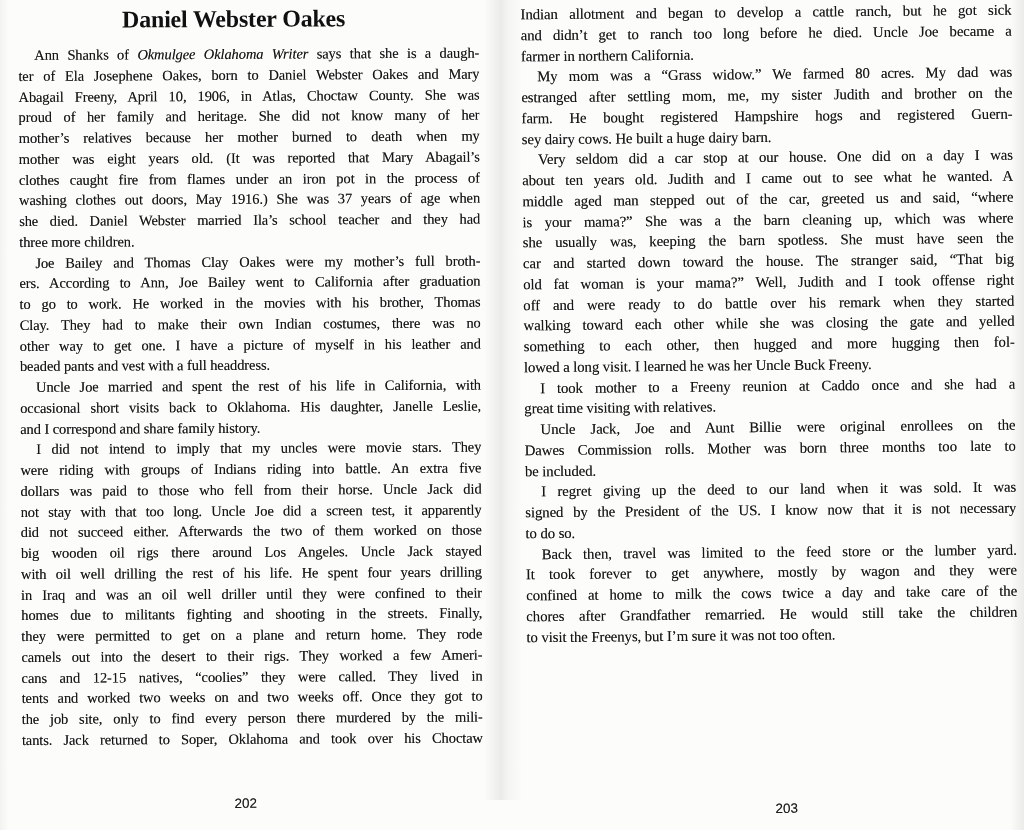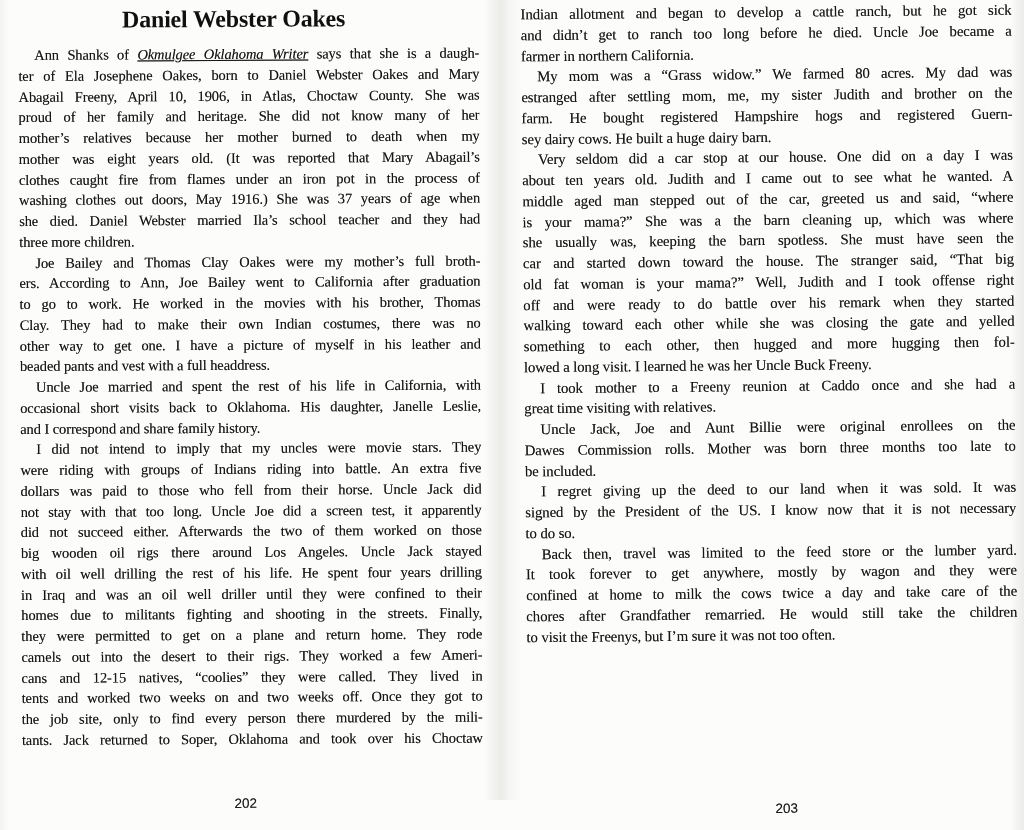--- a/index.html
+++ b/index.html
@@ -66,21 +66,21 @@
   .line {
     height: 20.75px;
     overflow: hidden;
     text-align: justify;
     text-align-last: justify;
     white-space: normal;
   }
   .line.end { text-align-last: left; }
   .para > .line:first-child { text-indent: 16px; }
   .para.noindent > .line:first-child { text-indent: 0; }
-  .line i { font-style: italic; text-decoration: underline; }
+  .line i { font-style: italic; }
   .pagenum {
     position: absolute;
     font-family: "Liberation Sans", sans-serif;
     font-size: 13.5px;
     color: #1d1d1d;
     text-align: center;
     text-shadow: 0 0 0.4px rgba(10,10,10,0.5);
   }
   .pagenum-left  { top: 793px; left: 0; right: 14px; }
   .pagenum-right { top: 799px; left: 26px; right: 0; }

